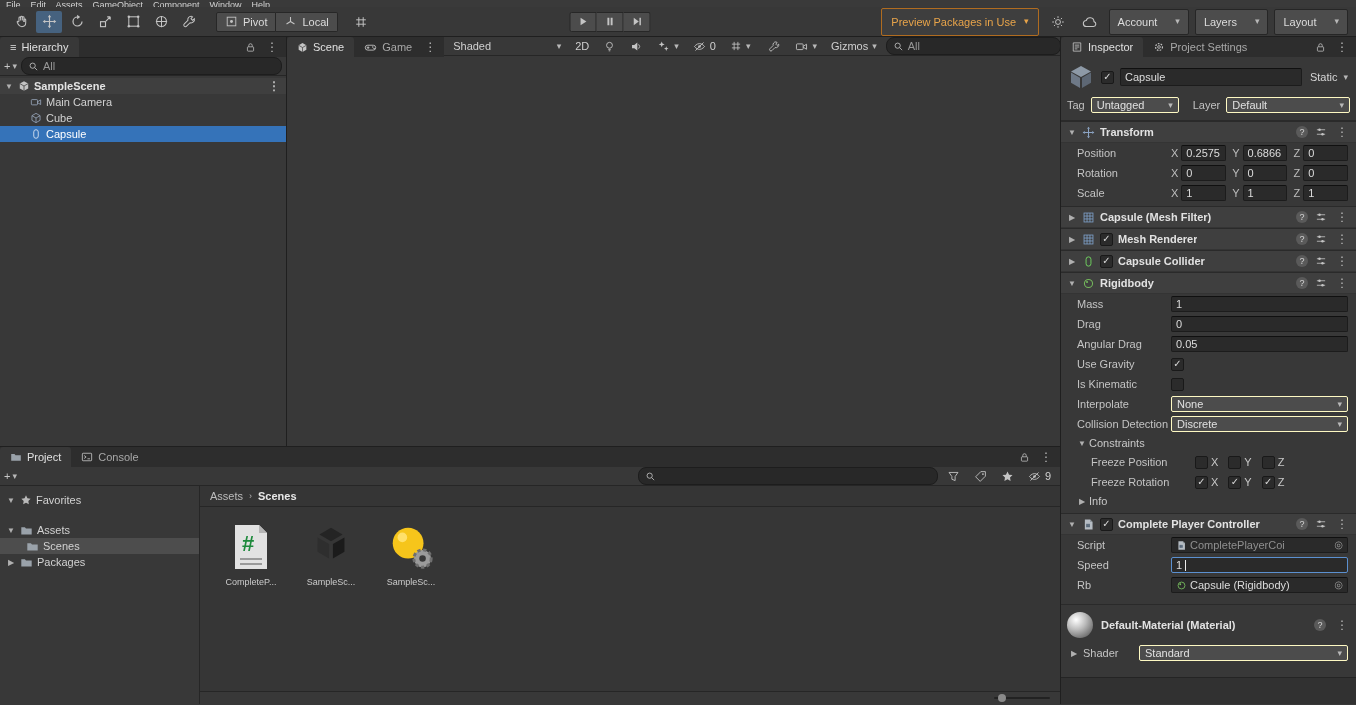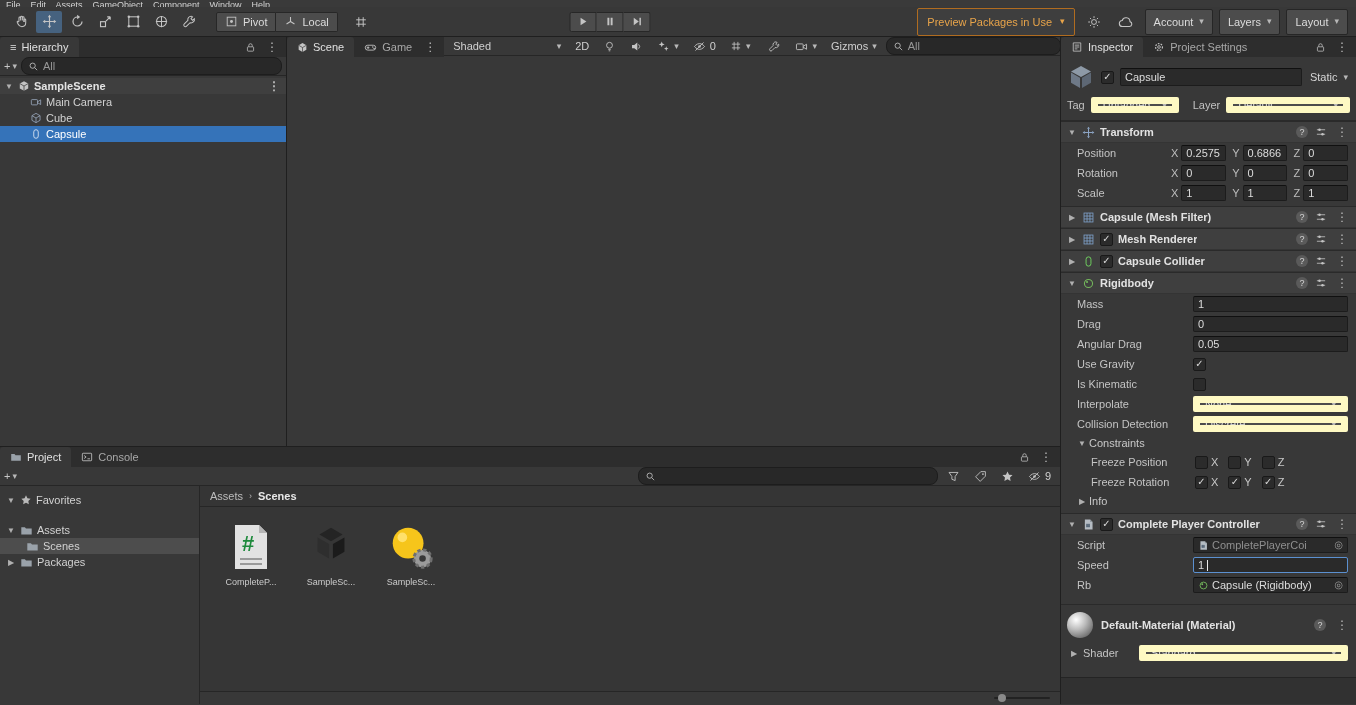--- a/index.html
+++ b/index.html
@@ -13,21 +13,21 @@
   .help{width:12px;height:12px;border-radius:50%;background:#5a5a5a;color:#d5d5d5;font-size:9px;
         display:flex;align-items:center;justify-content:center;flex:none}
   .cb{width:13px;height:13px;background:#2b2b2b;border:1px solid #191919;border-radius:2px;flex:none;
       display:flex;align-items:center;justify-content:center}
   .cb .cm{color:#d8d8d8;font-size:10px;line-height:1}
   .field{background:#2a2a2a;border:1px solid #1c1c1c;border-top-color:#101010;border-radius:2px;height:16px;
          color:#dcdcdc;padding:0 4px;display:flex;align-items:center;gap:3px;overflow:hidden;white-space:nowrap}
   .field.focused{border-color:#5b90d0}
   .caret{width:1px;height:11px;background:#ececec;flex:none}
   .picker{margin-left:auto;color:#9c9c9c;font-size:10px;line-height:1}
-  .dd{background:#4c4c4c;border:7px solid #fef9c3;border-radius:2px;height:16px;color:#e0e0e0;
+  .dd{background:#4c4c4c;border:1px solid #fef9c3;border-radius:2px;height:16px;color:#e0e0e0;
       padding:0 5px;display:flex;align-items:center;gap:6px;overflow:hidden;white-space:nowrap}
   .dd .arr{margin-left:auto}
   
   .menubar{height:7px;background:#3a3a3a;overflow:hidden;font-size:9px;line-height:10px;color:#d2d2d2;
            padding-left:6px;white-space:pre}
   
   .toolbar{height:30px;background:#383838;border-bottom:1px solid #1f1f1f;display:flex;align-items:center;
            padding:0 8px;position:relative;gap:2px}
   .tool{width:26px;height:22px;border-radius:2px;display:flex;align-items:center;justify-content:center;flex:none}
   .tool.active{background:#46627f}
@@ -38,21 +38,21 @@
   .tbtn.last{border-radius:0 2px 2px 0;border-left:none}
   .play-group{position:absolute;left:45%;transform:translateX(-50%);display:flex}
   .pbtn{width:27px;height:20px;background:#4c4c4c;border:1px solid #272727;display:flex;align-items:center;justify-content:center}
   .pbtn.first{border-radius:2px 0 0 2px}.pbtn.last{border-radius:0 2px 2px 0}
   .pbtn+.pbtn{border-left:none}
   .tright{margin-left:auto;display:flex;align-items:center;gap:6px}
   .preview-btn{height:28px;border:1px solid #b06c20;border-radius:2px;background:#3e3e3e;color:#e8a44a;
                display:flex;align-items:center;gap:8px;padding:0 9px}
   .preview-btn .arr{color:#e8a44a}
   .ddbtn{height:24px;background:#4c4c4c;border:1px solid #262626;border-radius:2px;display:flex;
-         align-items:center;gap:6px;padding:12px 8px;color:#dcdcdc}
+         align-items:center;gap:18px;padding:12px 8px;color:#dcdcdc}
   
   .workspace{display:flex;height:667px}
   .left-col{width:1060px;display:flex;flex-direction:column;flex:none}
   .top-row{height:409px;display:flex}
   .tabbar{height:20px;background:#2d2d2d;display:flex;align-items:stretch;flex:none}
   .tab{display:flex;align-items:center;gap:5px;padding:0 10px;color:#a8a8a8}
   .tab.active{background:#383838;color:#e0e0e0;border-radius:3px 3px 0 0}
   .bar-icons{margin-left:auto;display:flex;align-items:center;gap:8px;padding-right:6px}
   .panel-toolbar{height:19px;background:#383838;border-bottom:1px solid #262626;display:flex;
                  align-items:center;gap:4px;padding:0 4px;flex:none}
@@ -100,21 +100,21 @@
   .go-head{display:flex;align-items:center;gap:6px;padding:6px 6px 3px}
   .name-field{flex:1;height:18px}
   .static-dd{display:flex;align-items:center;gap:6px;color:#d6d6d6;padding:0 2px}
   .go-tag-row{display:flex;align-items:center;gap:6px;padding:3px 6px 7px;border-bottom:1px solid #2a2a2a}
   .lbl-inline{color:#c2c2c2;flex:none}
   .chead{height:22px;display:flex;align-items:center;gap:5px;padding:0 6px;background:#3f3f3f;
          border-top:1px solid #2a2a2a;border-bottom:1px solid #343434}
   .chead .title{font-weight:bold;color:#e2e2e2;overflow:hidden;white-space:nowrap}
   .chead .right{margin-left:auto;display:flex;align-items:center;gap:7px}
   .irow{display:flex;align-items:center;height:20px;padding:0 8px 0 16px}
-  .irow .lbl{width:116px;flex:none;color:#c4c4c4;overflow:hidden;white-space:nowrap}
+  .irow .lbl{width:94px;flex:none;color:#c4c4c4;overflow:hidden;white-space:nowrap}
   .irow.vec .lbl{width:94px}
   .vec3{flex:1;display:flex;align-items:center;min-width:0}
   .axis{color:#bdbdbd;margin:0 3px 0 6px;flex:none}
   .axis.first{margin-left:0}
   .vf{flex:1;min-width:0}
   .grow{flex:1;min-width:0}
   .fold-row{display:flex;align-items:center;height:18px;padding-left:16px;gap:2px;color:#cscsc}
   .freeze-grp{display:flex;align-items:center;gap:3px;margin-right:10px}
   .mat-head{display:flex;align-items:center;gap:8px;padding:7px 6px 5px;border-top:1px solid #2a2a2a;margin-top:5px}
   .sphere{width:26px;height:26px;border-radius:50%;flex:none;

